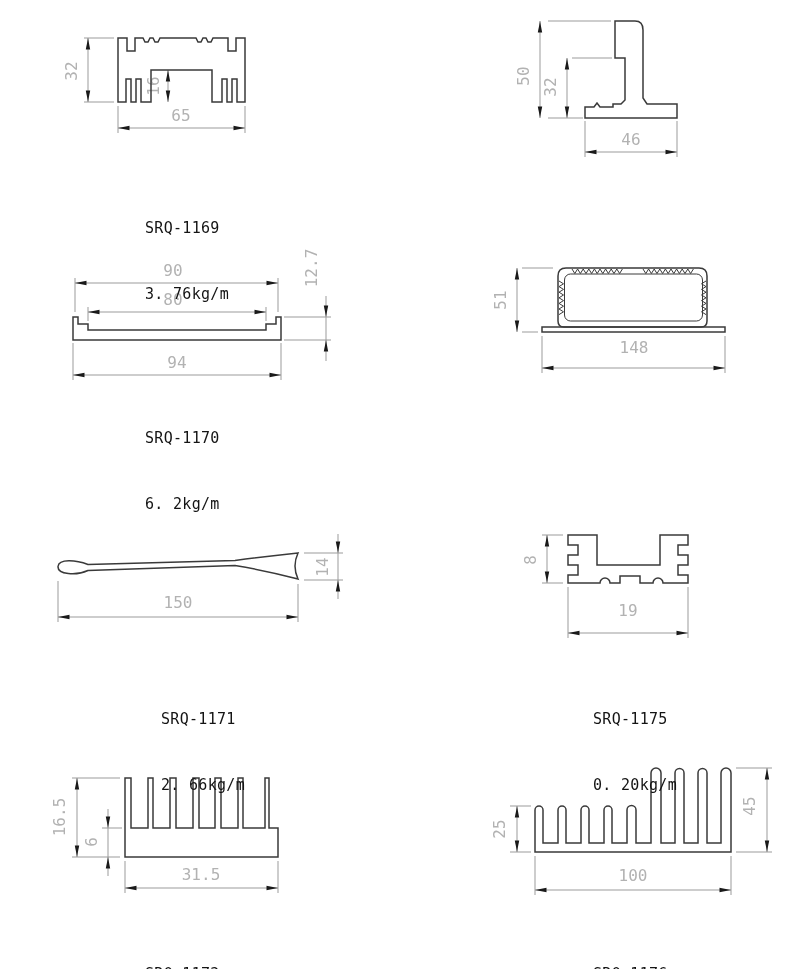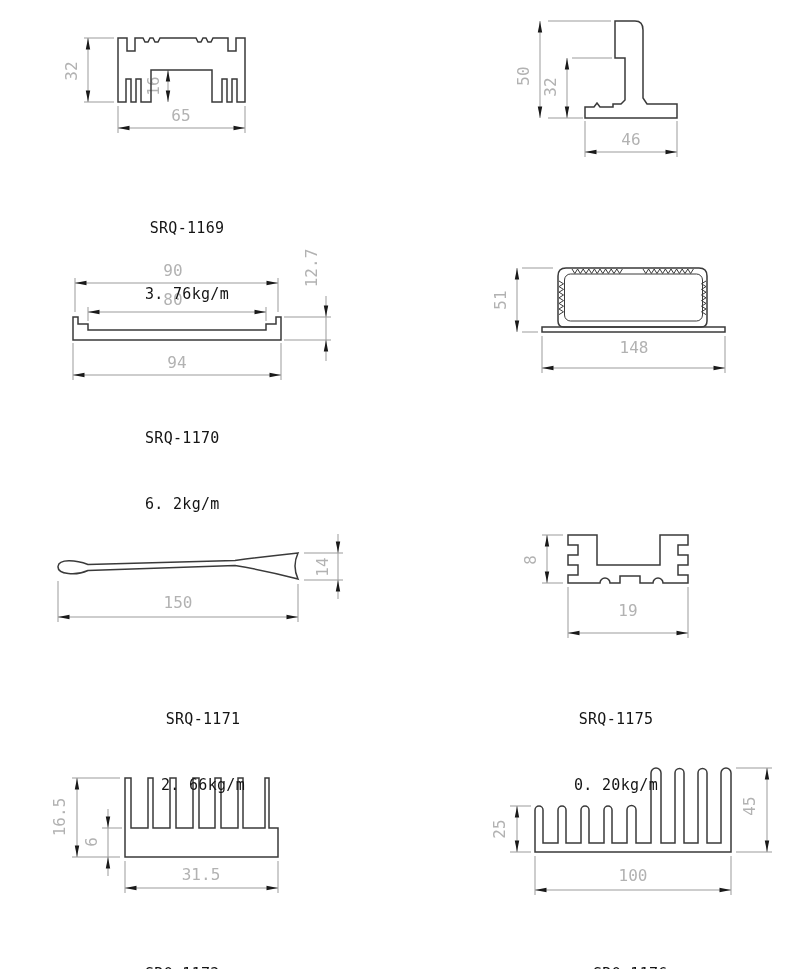--- a/index.html
+++ b/index.html
@@ -5,21 +5,21 @@
   html,body{margin:0;padding:0;background:#ffffff;}
   #page{position:relative;width:800px;height:969px;background:#ffffff;overflow:hidden;
         font-family:"DejaVu Sans Mono", monospace;}
   svg.cell{position:absolute;overflow:visible;}
   .ext{stroke:#9b9b9b;stroke-width:1;fill:none;}
   .dim{stroke:#9b9b9b;stroke-width:1;fill:none;marker-start:url(#arr);marker-end:url(#arr);}
   .dime{stroke:#9b9b9b;stroke-width:1;fill:none;marker-end:url(#arr);}
   .outline{stroke:#3a3a3a;stroke-width:1.5;fill:none;stroke-linejoin:miter;}
   .ser{stroke:#3a3a3a;stroke-width:1;fill:none;}
   text.dimt{fill:#b2b2b2;font-family:"DejaVu Sans Mono",monospace;font-size:16px;}
-  .lbl{position:absolute;color:#141414;font-size:15px;line-height:22px;letter-spacing:.3px;white-space:pre;text-align:center;}
+  .lbl{position:absolute;color:#141414;font-size:15px;line-height:22px;letter-spacing:.3px;white-space:pre;}
 </style>
 </head>
 <body>
 
 <div id="page">
 
 <svg width="0" height="0" style="position:absolute">
   <defs>
     <marker id="arr" viewBox="0 0 12 6" refX="12" refY="3" markerWidth="12" markerHeight="6" markerUnits="userSpaceOnUse" orient="auto-start-reverse">
       <path d="M0.5,0.8 L12,3 L0.5,5.2 Z" fill="#1a1a1a"></path>
@@ -228,21 +228,21 @@
   <div>3. 76kg/m</div>
 </div>
 <div class="lbl" style="left:145px;top:383px">
   <div>SRQ-1170</div>
   <div>6. 2kg/m</div>
 </div>
 <div class="lbl" style="left:161px;top:664px">
   <div>SRQ-1171</div>
   <div>2. 66kg/m</div>
 </div>
-<div class="lbl" style="left:574px;top:664px">
+<div class="lbl" style="left:593px;top:664px">
   <div>SRQ-1175</div>
   <div>0. 20kg/m</div>
 </div>
 <div class="lbl" style="left:145px;top:919px">
   <div>SRQ-1172</div>
   
 </div>
 <div class="lbl" style="left:593px;top:919px">
   <div>SRQ-1176</div>
   

